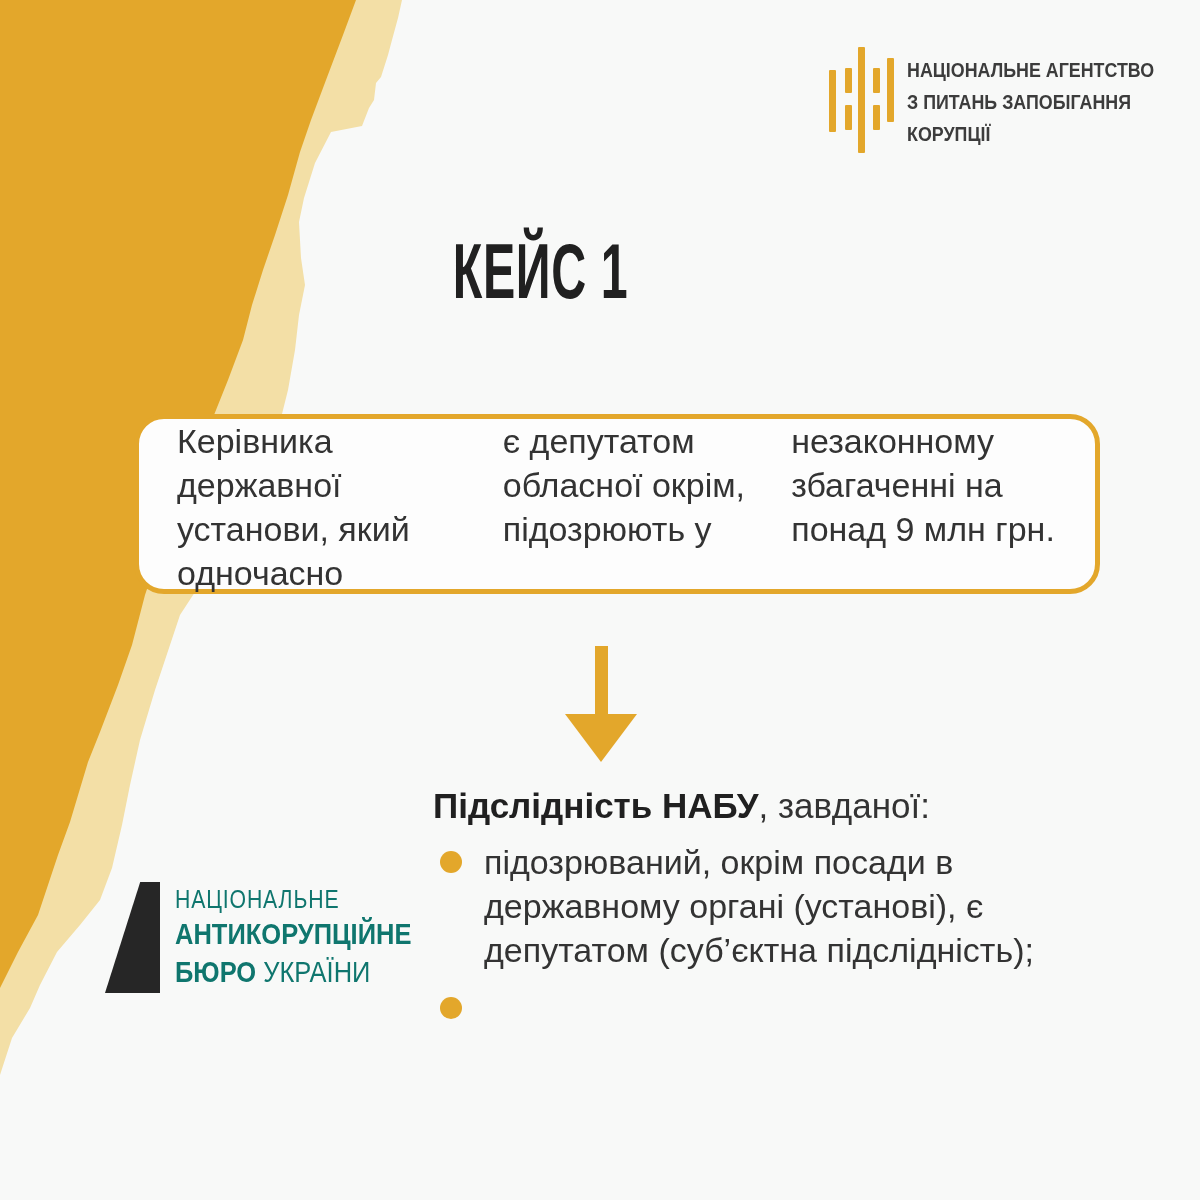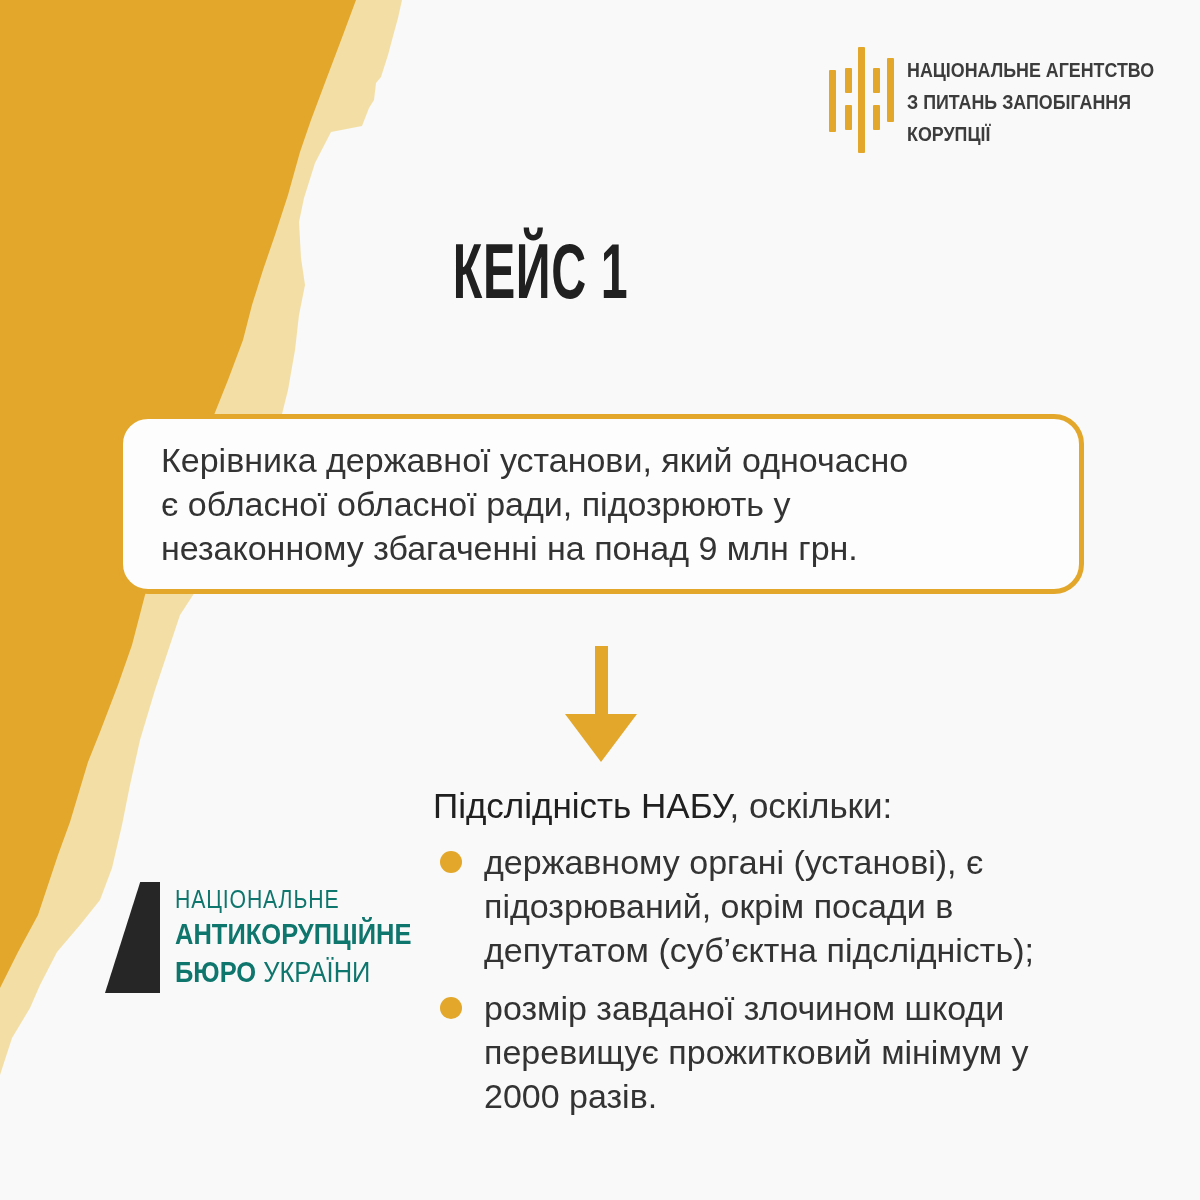--- a/index.html
+++ b/index.html
@@ -25,35 +25,35 @@
   .nazk-icon .b5{left:58px;top:11px;height:64px;}
   .nazk-text{margin-left:12px;padding-top:7px;color:var(--logo-text,#3C3C3C);
     font-weight:700;font-size:21px;line-height:32px;transform:scaleX(.85);transform-origin:left top;white-space:nowrap;}
 
   
   .title-wrap{position:absolute;left:0;top:232px;width:1082px;text-align:center;}
   .title-wrap h1{margin:0;display:inline-block;font-size:78px;line-height:78px;font-weight:800;
     color:var(--text-dark,#202020);transform:scaleX(.62);transform-origin:center;letter-spacing:1px;white-space:nowrap;}
 
   
-  .case-box{position:absolute;left:118px;top:414px;width:966px;height:180px;box-sizing:border-box;
+  .case-box{position:absolute;left:134px;top:414px;width:966px;height:180px;box-sizing:border-box;
     border:5px solid var(--gold,#E2A62B);border-radius:30px;background:var(--box-bg,#FDFDFD);
-    display:flex;flex-direction:column;justify-content:center;padding-left:38px;}
+    display:flex;flex-direction:row;justify-content:center;padding-left:38px;}
   .case-box .line{font-size:34px;line-height:44px;color:var(--text-body,#333);}
 
   
   .arrow{position:absolute;left:556px;top:646px;width:90px;height:114px;}
   .arrow .stem{width:13px;height:68px;margin:0 auto;background:var(--gold,#E2A62B);}
   .arrow .head{width:0;height:0;margin:0 auto;border-left:36px solid transparent;
     border-right:36px solid transparent;border-top:48px solid var(--gold,#E2A62B);}
 
   
   .jurisdiction{position:absolute;left:433px;top:786px;width:680px;}
   .jur-heading{font-size:35px;line-height:40px;color:var(--text-body,#333);}
-  .jur-heading b{color:var(--text-dark,#1d1d1d);font-weight:400;}
+  .jur-heading b{color:var(--text-dark,#1d1d1d);font-weight:700;}
   .bullet{display:flex;margin-top:14px;}
   .bullet .dot{flex:none;width:22px;height:22px;border-radius:50%;background:var(--gold,#E2A62B);
     margin:11px 22px 0 7px;}
   .bullet .bl{font-size:34px;line-height:44px;color:var(--text-body,#333);}
 
   
   .nabu{position:absolute;left:105px;top:882px;display:flex;}
   .nabu-mark{flex:none;width:55px;height:111px;background:#262626;
     clip-path:polygon(64% 0,100% 0,100% 100%,0 100%);}
   .nabu-text{margin-left:15px;padding-top:2px;color:#0f766e;white-space:nowrap;}
@@ -89,50 +89,45 @@
       <div>КОРУПЦІЇ</div>
     </div>
   </div>
 
   <div class="title-wrap">
     <h1>КЕЙС 1</h1>
   </div>
 
   <div class="case-box">
     <div class="line">Керівника державної установи, який одночасно</div>
-    <div class="line">є обласної обласної ради, підозрюють у</div>
+    <div class="line">є депутатом обласної окрім, підозрюють у</div>
     <div class="line">незаконному збагаченні на понад 9 млн грн.</div>
   </div>
 
   <div class="arrow">
     <div class="stem"></div>
     <div class="head"></div>
   </div>
 
   <div class="jurisdiction">
     <div class="jur-heading">
-      <b>Підслідність НАБУ</b><span>, оскільки:</span>
+      <b>Підслідність НАБУ</b><span>, завданої:</span>
     </div>
 
     <div class="bullet">
       <span class="dot"></span>
       <div class="bl">
+        <div>підозрюваний, окрім посади в</div>
         <div>державному органі (установі), є</div>
-        <div>підозрюваний, окрім посади в</div>
         <div>депутатом (суб’єктна підслідність);</div>
       </div>
     </div>
 
     <div class="bullet">
       <span class="dot"></span>
-      <div class="bl">
-        <div>розмір завданої злочином шкоди</div>
-        <div>перевищує прожитковий мінімум у</div>
-        <div>2000 разів.</div>
-      </div>
     </div>
   </div>
 
   <div class="nabu">
     <div class="nabu-mark"></div>
     <div class="nabu-text">
       <div class="l1">НАЦІОНАЛЬНЕ</div>
       <div class="l2">АНТИКОРУПЦІЙНЕ</div>
       <div class="l3"><b>БЮРО</b><span> УКРАЇНИ</span></div>
     </div>

